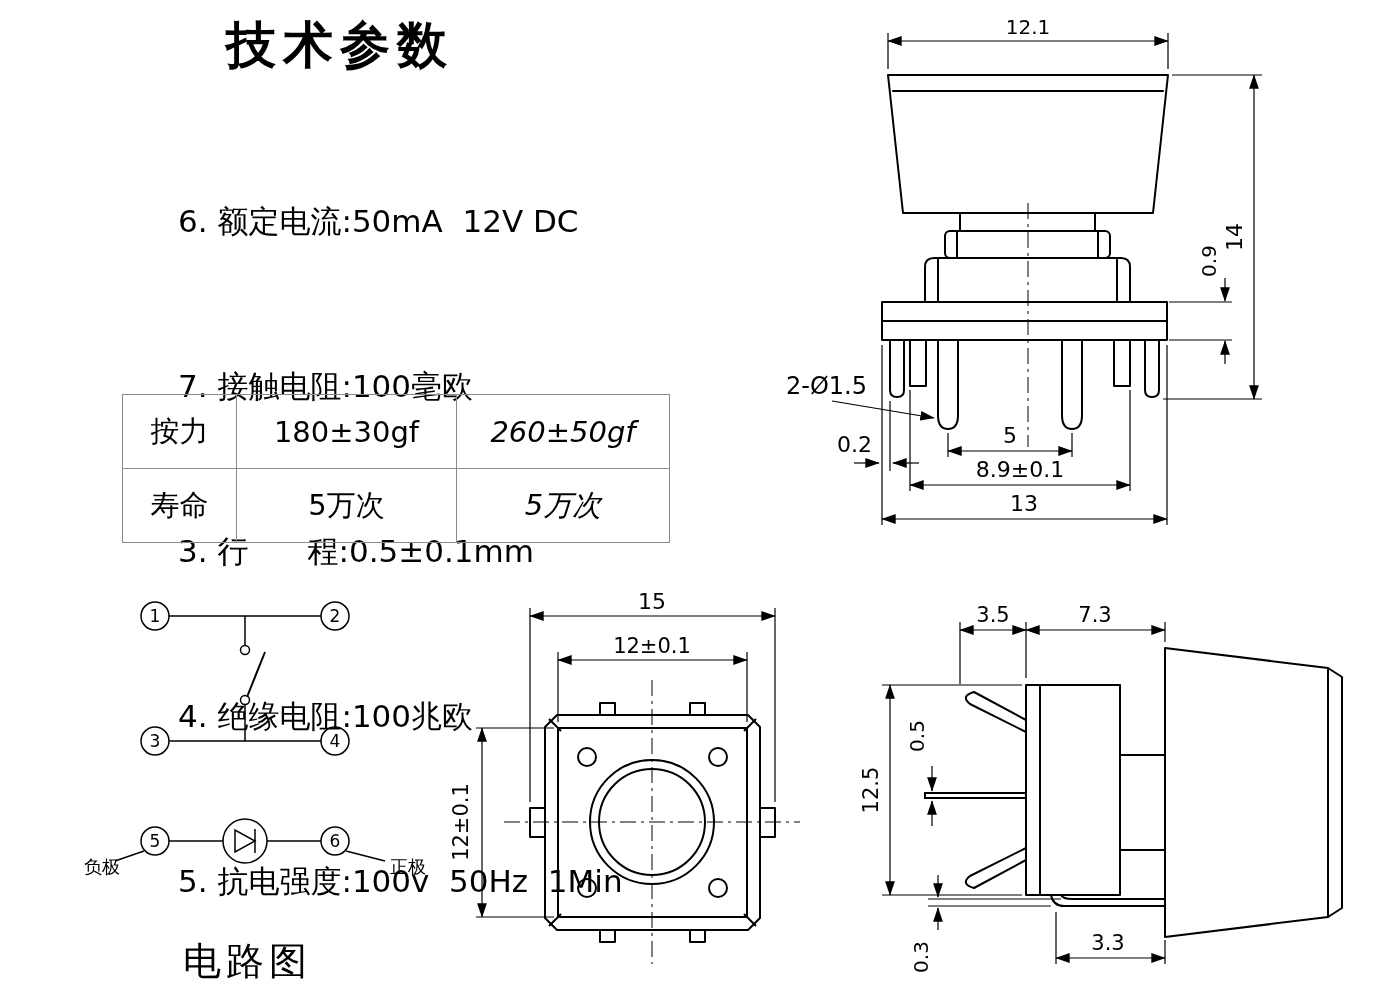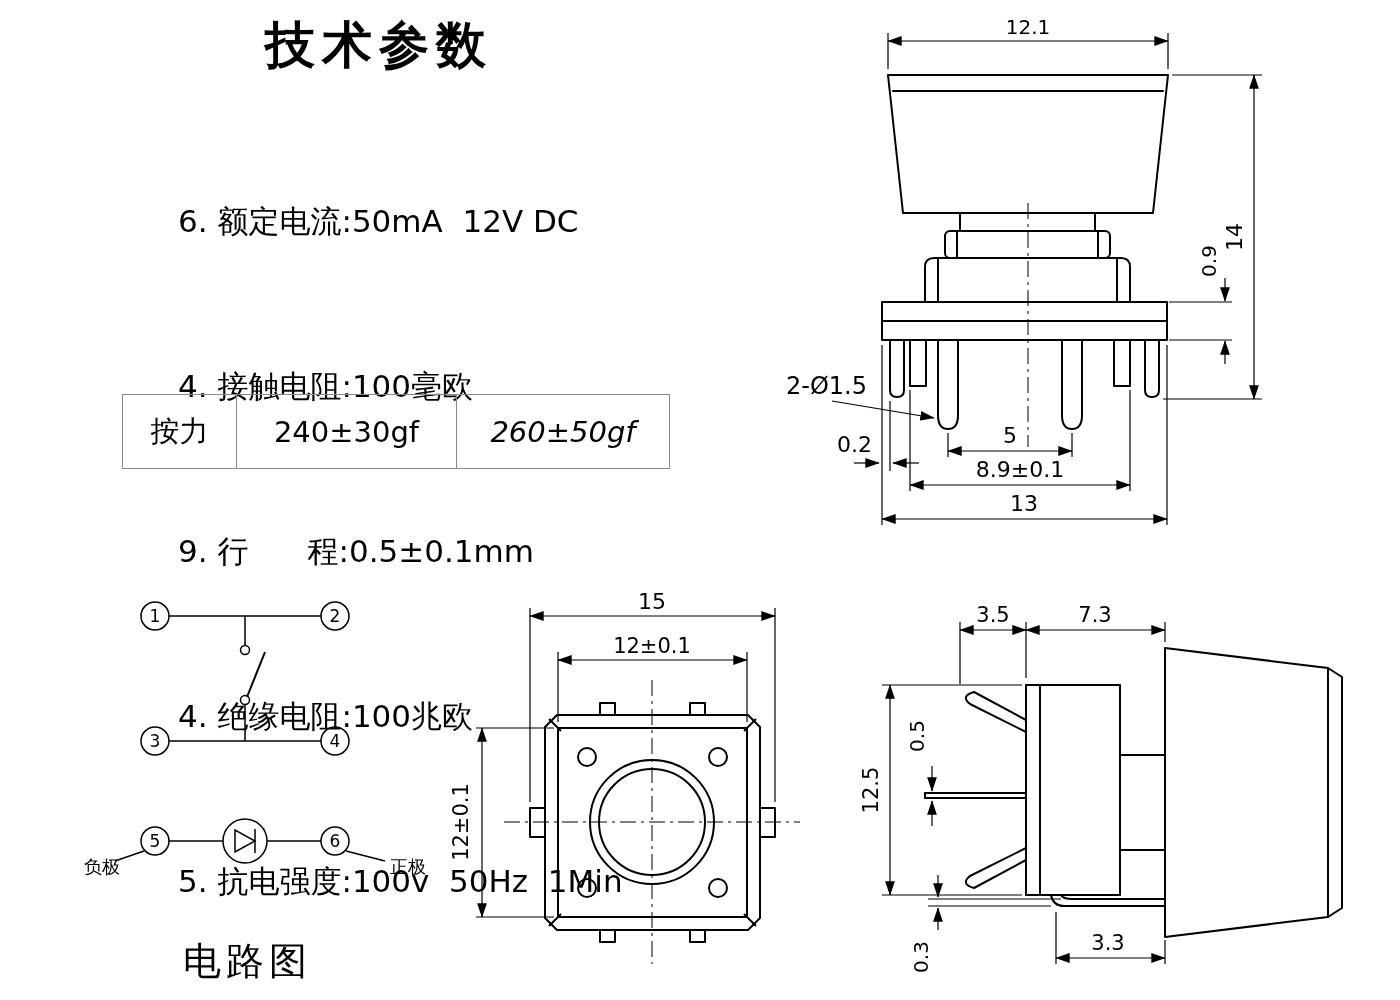--- a/index.html
+++ b/index.html
@@ -9,21 +9,20 @@
     font-family:"DejaVu Sans","Liberation Sans",sans-serif;
     color:#111;
     position:relative;
     overflow:hidden;
   }
   .abs { position:absolute; }
   .title {
     left:226px; top:12px;
     font-size:50px; font-weight:700; letter-spacing:7px;
     color:#000;
-    margin-left:39px;
   }
   .specs {
     left:178px; top:84px;
     font-size:31px; line-height:55px;
     white-space:pre; color:#000;
   }
   table.spec-table {
     position:absolute; left:122px; top:394px;
     border-collapse:collapse; color:#000;
   }
@@ -43,32 +42,37 @@
   }
 </style>
 </head>
 <body>
 
 <div class="abs" style="inset:0">
 
   <h1 class="title abs">技术参数</h1>
   <div class="specs abs">
     <div>6. 额定电流:50mA  12V DC</div>
-    <div>4. 接触电阻:100毫欧</div>
-    <div>9. 行      程:0.5±0.1mm</div>
+    <div>7. 接触电阻:100毫欧</div>
+    <div>3. 行      程:0.5±0.1mm</div>
     <div>4. 绝缘电阻:100兆欧</div>
     <div>5. 抗电强度:100v  50Hz  1Min</div>
   </div>
 
   <table class="spec-table">
     <tbody>
       <tr>
         <td class="c0">按力</td>
-        <td class="c1">240±30gf</td>
+        <td class="c1">180±30gf</td>
         <td class="c2">260±50gf</td>
+      </tr>
+      <tr>
+        <td class="c0">寿命</td>
+        <td class="c1">5万次</td>
+        <td class="c2">5万次</td>
       </tr>
     </tbody>
   </table>
 
   <svg style="left:770px;top:5px" width="620" height="565" viewBox="0 0 620 565">
     <defs>
       <marker id="arw" viewBox="0 0 10 8" refX="9.5" refY="4" markerWidth="12" markerHeight="9.6" orient="auto-start-reverse">
         <path d="M0,0.6 L10,4 L0,7.4 Z" fill="#000"></path>
       </marker>
     </defs>

